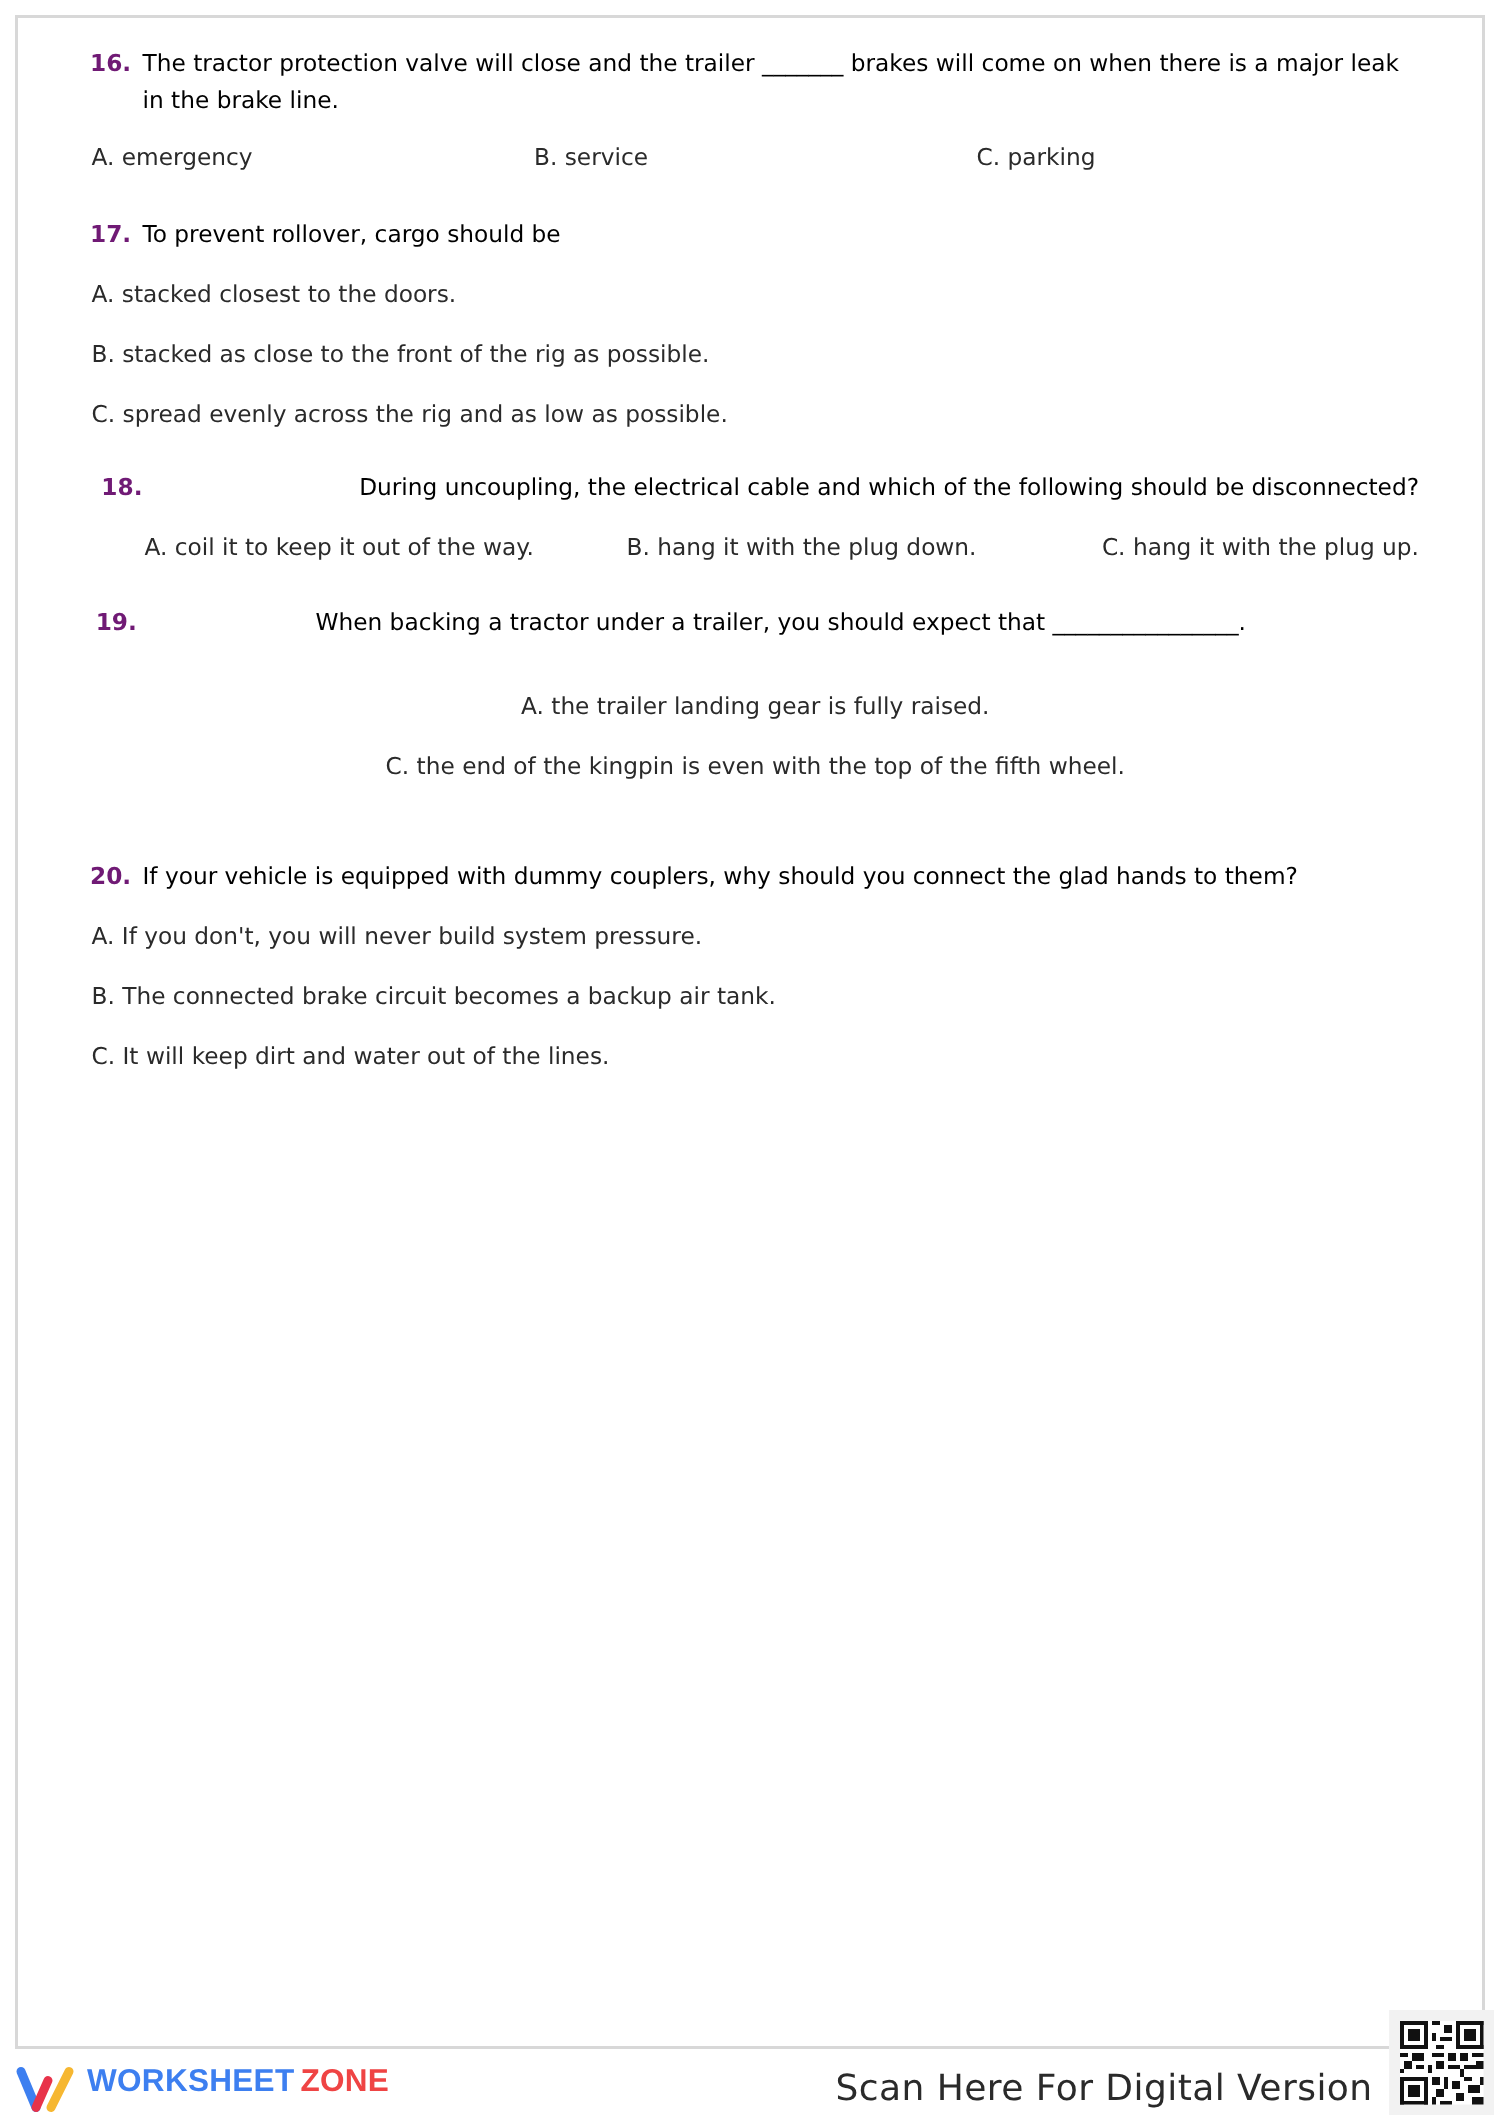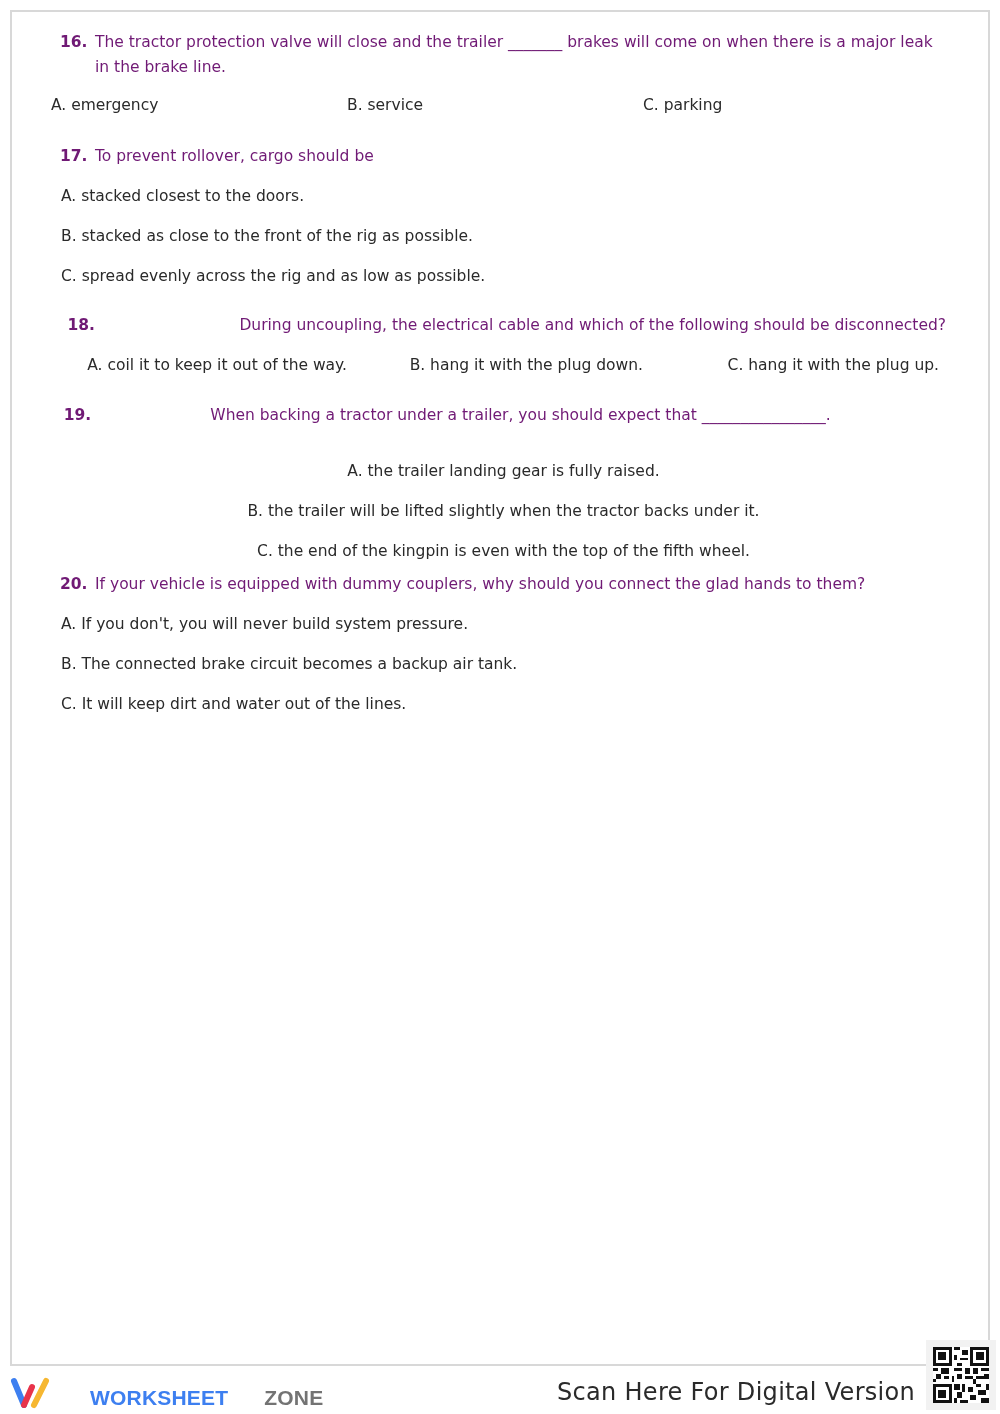--- a/index.html
+++ b/index.html
@@ -25,44 +25,44 @@
       font-weight: bold;
       font-size: 15.5px;
       line-height: 25px;
       color: #701a75;
       margin-left: 34px;
     }
     .q-text {
       flex: 1;
       font-size: 15.5px;
       line-height: 25px;
-      color: #701a75;
+      color: #000000;
     }
     .opts-inline {
       display: flex;
-      margin-left: 25px;
+      margin-left: 35px;
     }
     .opts-inline .opt { width: 296px; font-size: 15.5px; line-height: 22px; color: #2a2a2a; }
     .opts-stack { margin-left: 35px; }
     .opts-stack .opt { font-size: 15.5px; line-height: 22px; color: #2a2a2a; margin-bottom: 18px; }
 
     .footer-logo {
       position: absolute;
       left: 10px; top: 1376px;
-      display: flex; align-items: flex-end; gap: 32px;
+      display: flex; align-items: flex-start;
     }
     .logo-mark { width: 42px; height: 34px; margin-right: 6px; }
     .logo-text {
       font-family: "Liberation Sans", sans-serif;
       font-weight: bold;
       font-size: 21px;
       letter-spacing: 0.2px;
     }
     .logo-w { color: #3d7ff0; }
-    .logo-z { color: #737373; margin-left: 4px; }
+    .logo-z { color: #ef4444; margin-left: 4px; }
 
     .scan-text {
       position: absolute;
       left: 557px; top: 1378px;
       font-family: "DejaVu Sans", sans-serif;
       font-size: 24px;
       color: #2a2a2a;
       letter-spacing: 0.3px;
     }
     .qr-box {
@@ -115,21 +115,20 @@
   </div>
 </div>
 
 <div class="question" style="top:403px;text-align:center;">
   <div class="q-row">
     <span class="q-num">19.</span>
     <span class="q-text">When backing a tractor under a trailer, you should expect that ________________.</span>
   </div>
   <div class="opts-stack" style="margin-top:32px;">
     <div class="opt">A. the trailer landing gear is fully raised.</div>
-    <div class="opt">B. the trailer will be lifted slightly when the tractor backs under it.</div>
     <div class="opt">C. the end of the kingpin is even with the top of the fifth wheel.</div>
   </div>
 </div>
 
 <div class="question" style="top:572px;">
   <div class="q-row">
     <span class="q-num">20.</span>
     <span class="q-text">If your vehicle is equipped with dummy couplers, why should you connect the glad hands to them?</span>
   </div>
   <div class="opts-stack" style="margin-top:16px;">

